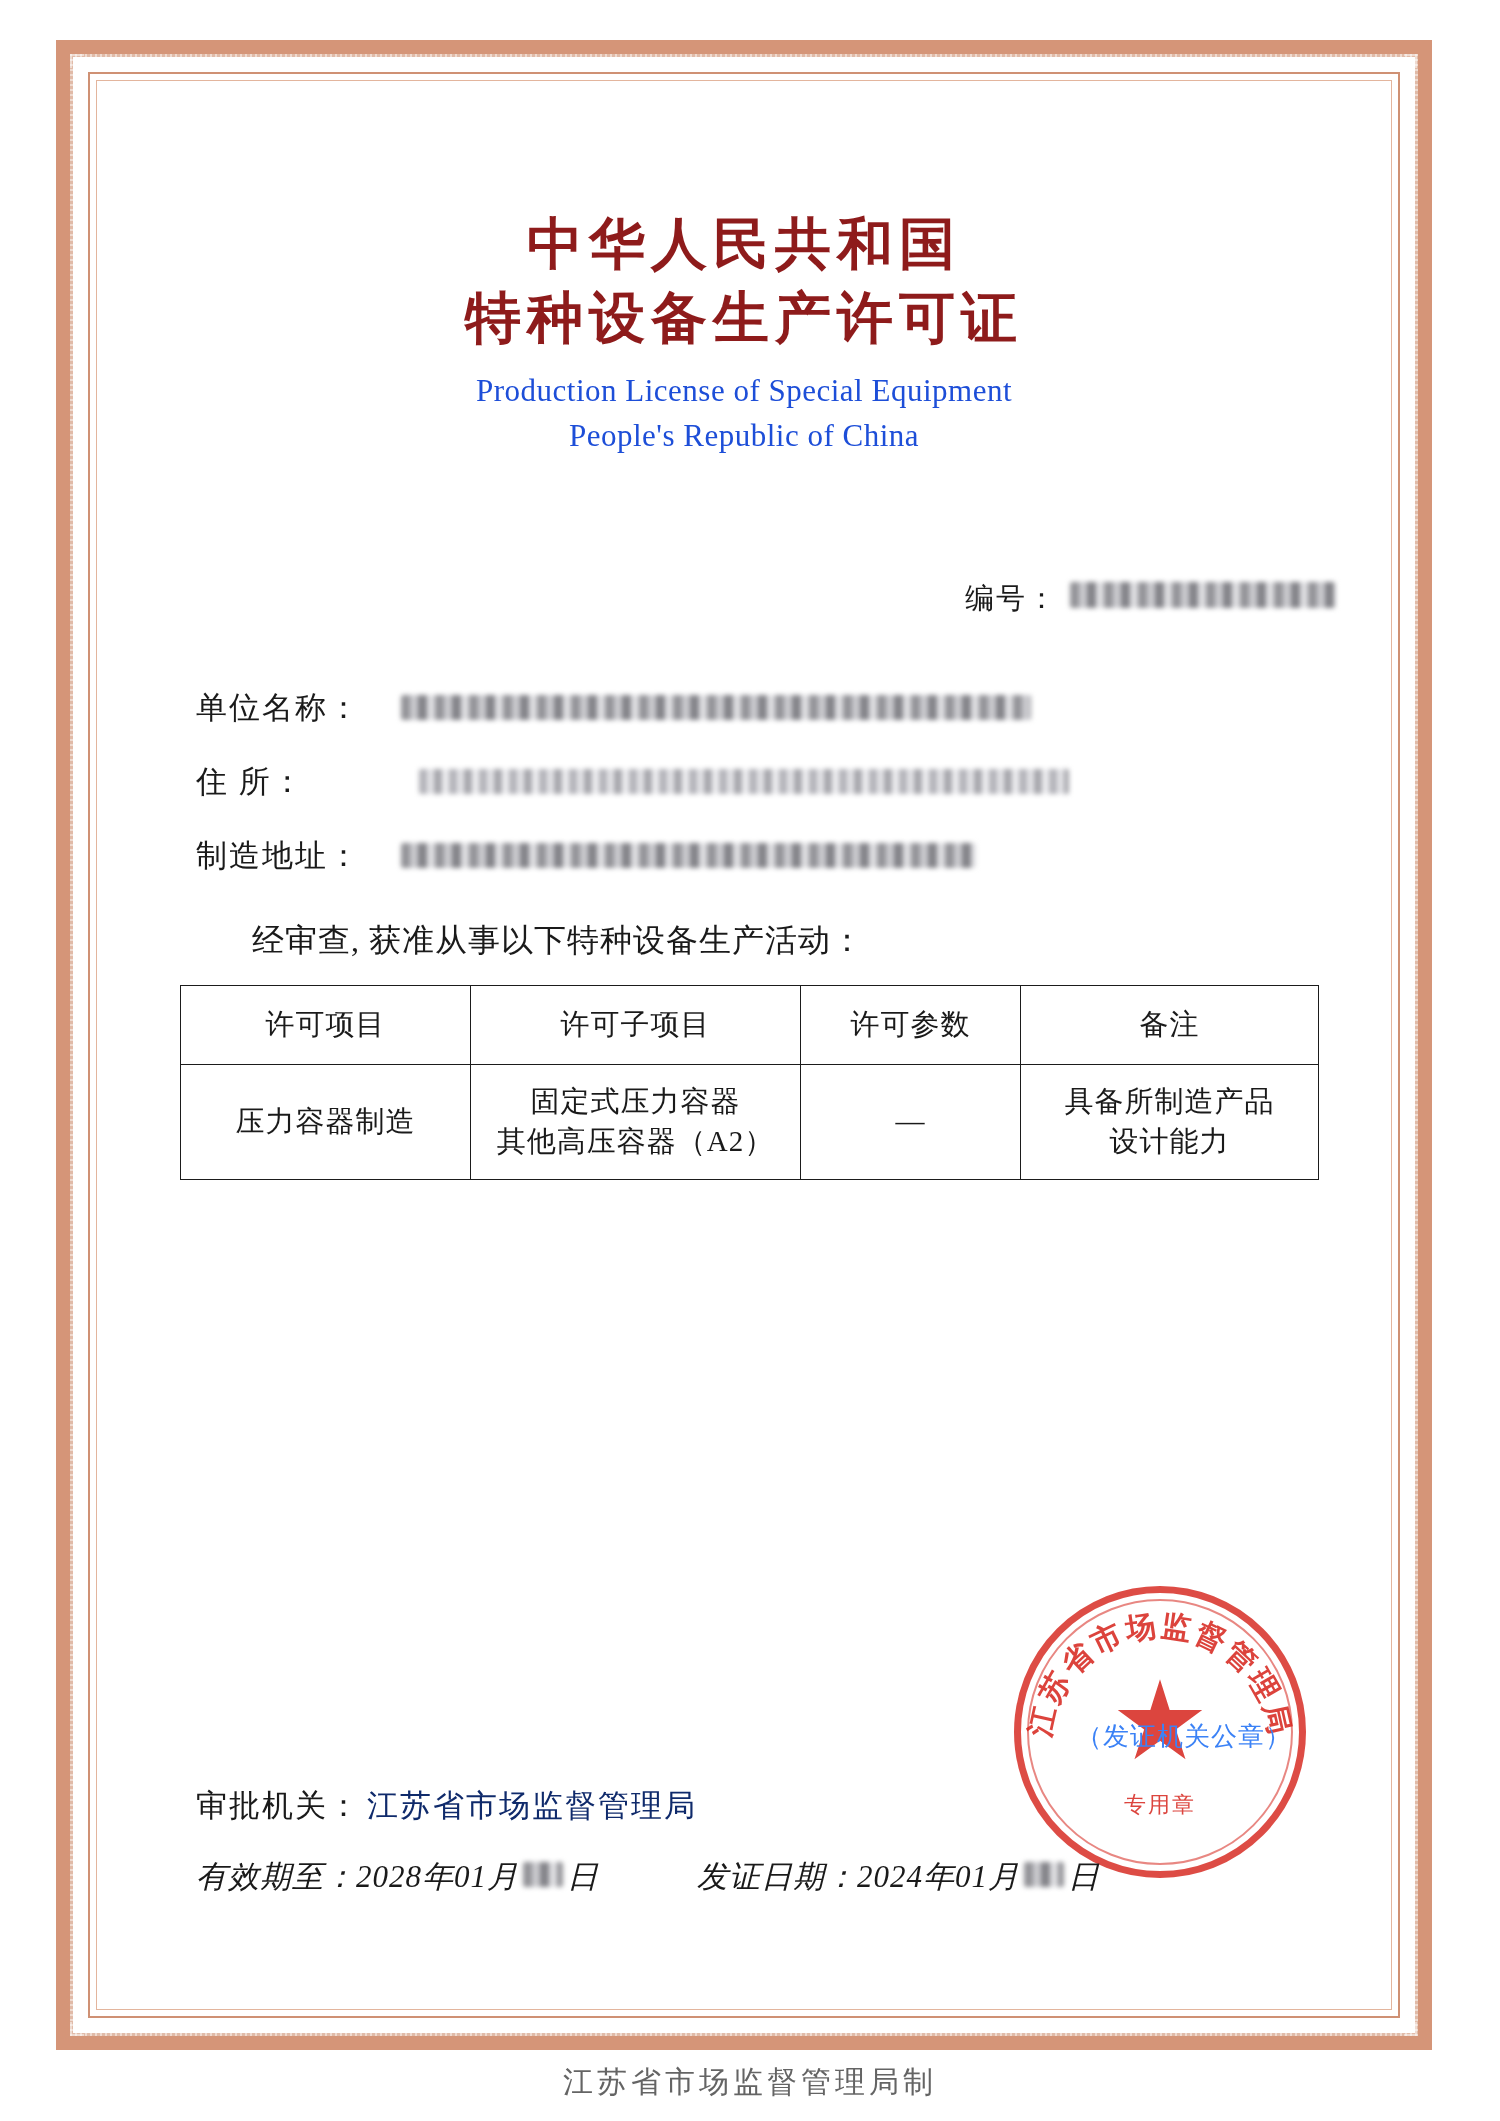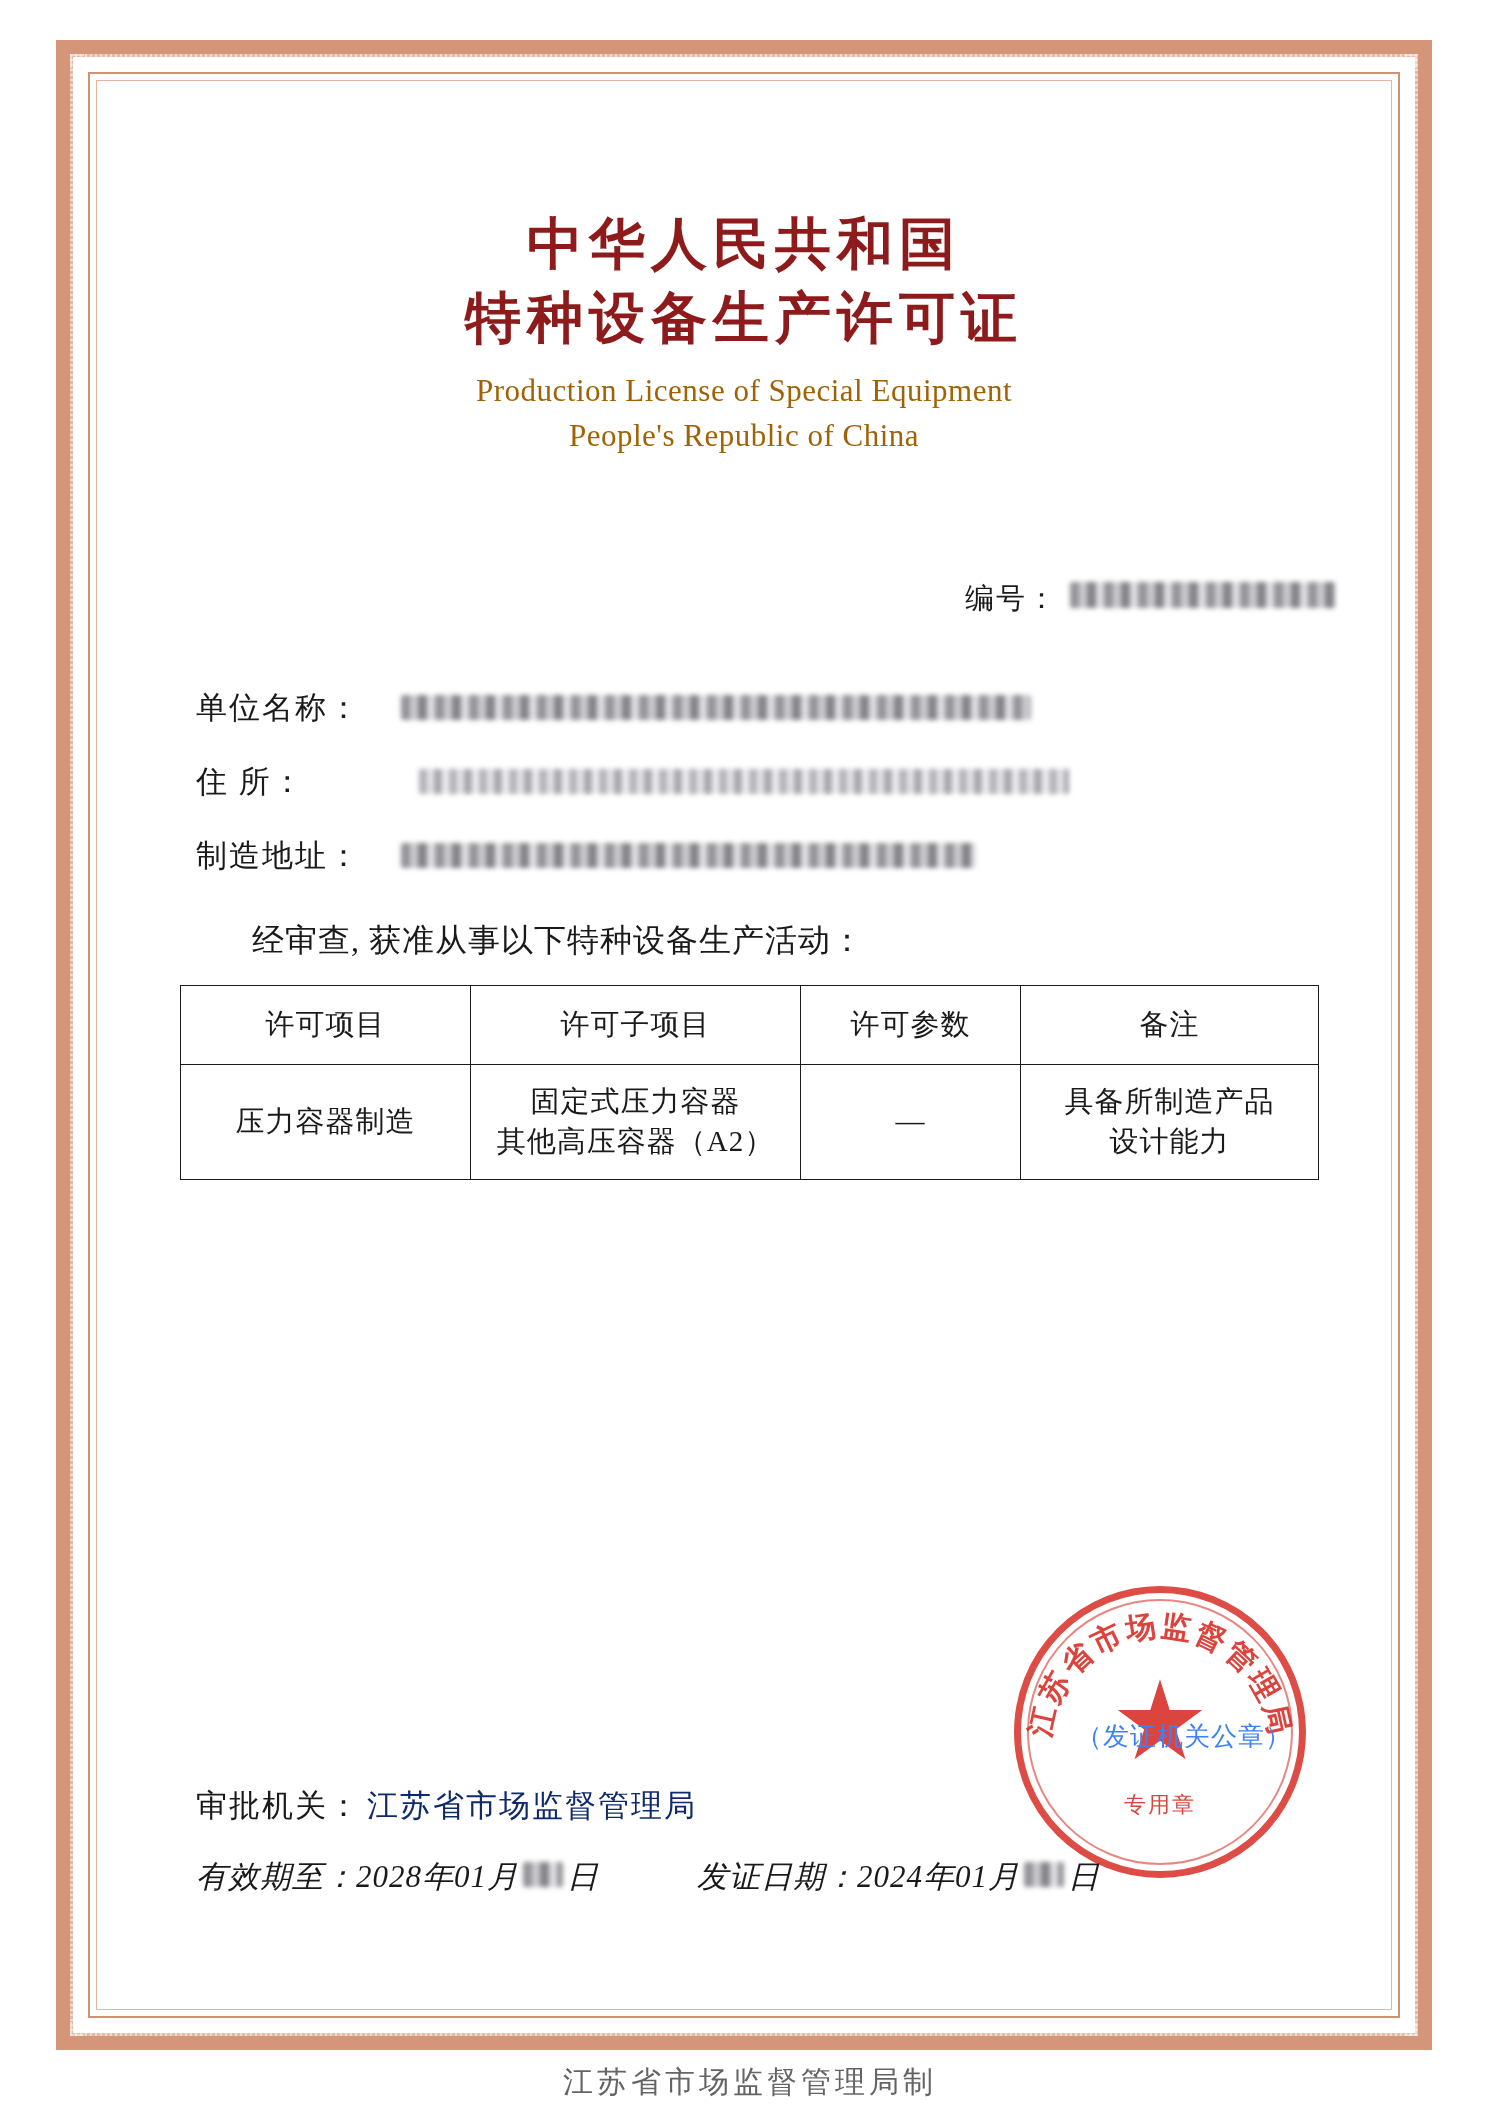--- a/index.html
+++ b/index.html
@@ -100,21 +100,21 @@
     color: #8e1b1b;
     font-family: "Liberation Serif", "DejaVu Serif", serif;
     font-weight: bold;
     letter-spacing: 6px;
     line-height: 1.22;
   }
   .title-cn-1 { font-size: 56px; }
   .title-cn-2 { font-size: 56px; margin-top: 6px; }
   .title-en-1,
   .title-en-2 {
-    color: #a16207;
+    color: #1d4ed8;
     font-family: "Liberation Serif", "DejaVu Serif", serif;
     font-size: 31px;
     letter-spacing: .5px;
     line-height: 1.45;
   }
   .title-en-1 { margin-top: 16px; }
 
   
   .serial-row {
     margin-top: 120px;

